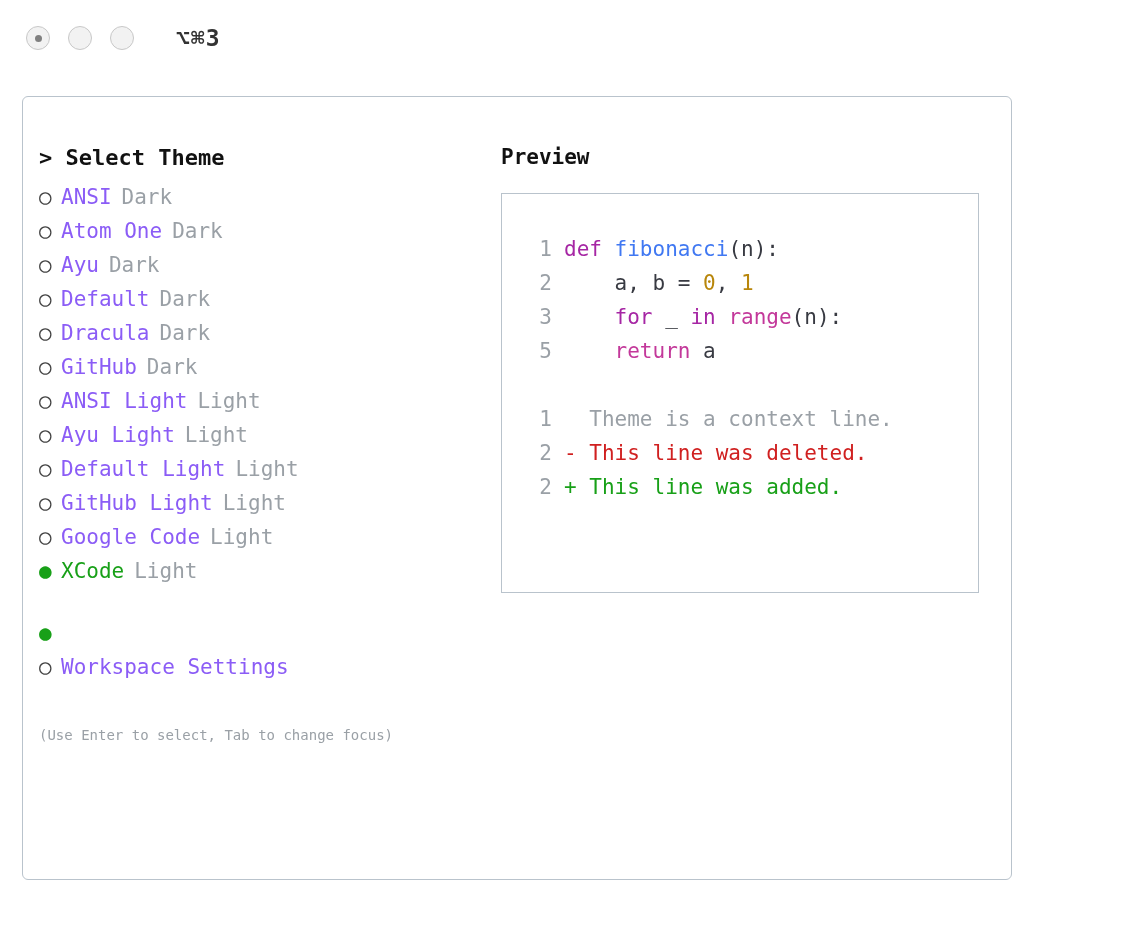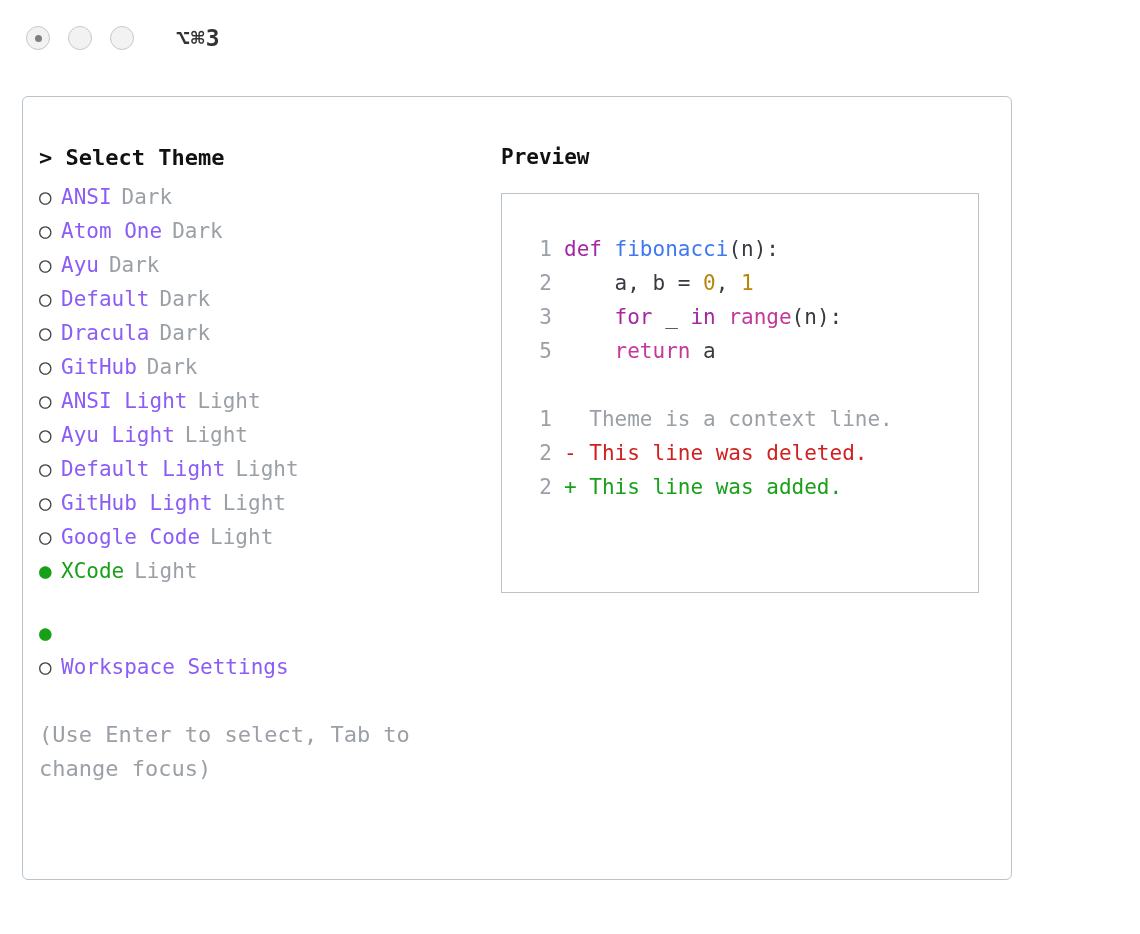--- a/index.html
+++ b/index.html
@@ -119,21 +119,21 @@
   }
   .apply-title {
     font-size: 21px;
     color: #1a1a1a;
     line-height: 34px;
     padding-left: 22px;
     white-space: pre;
   }
   .hint {
     margin-top: 34px;
-    font-size: 22px;
+    font-size: 14px;
     line-height: 34px;
     color: #9aa0a6;
     width: 420px;
   }
   .preview-title {
     font-size: 21px;
     font-weight: bold;
     color: #111111;
     margin-bottom: 24px;
     white-space: pre;

